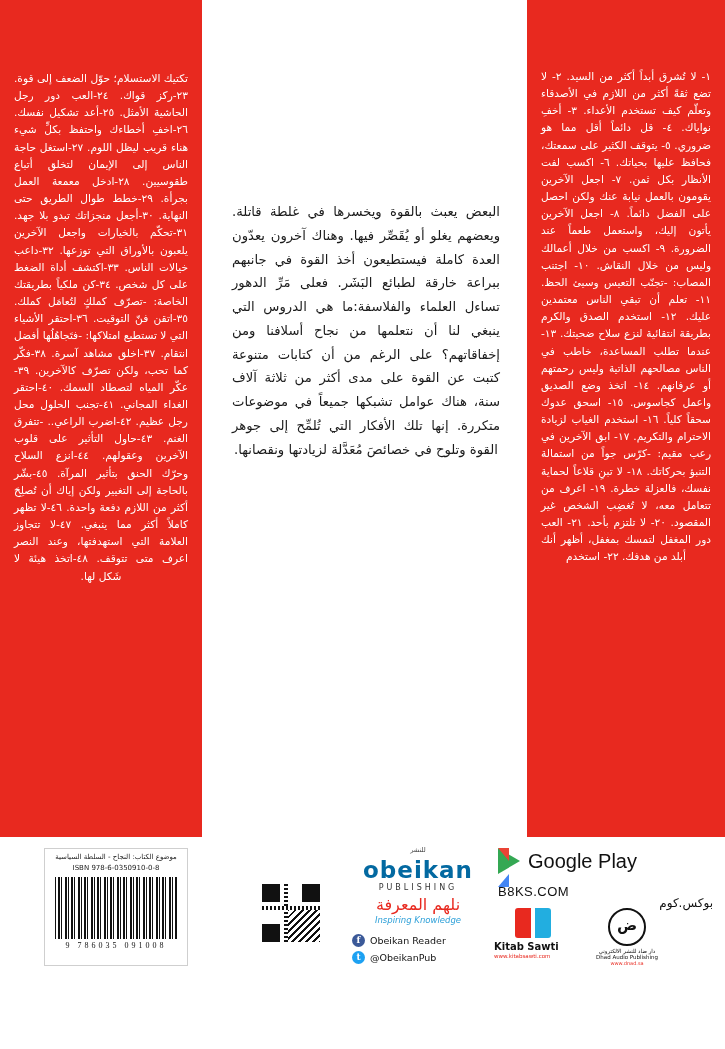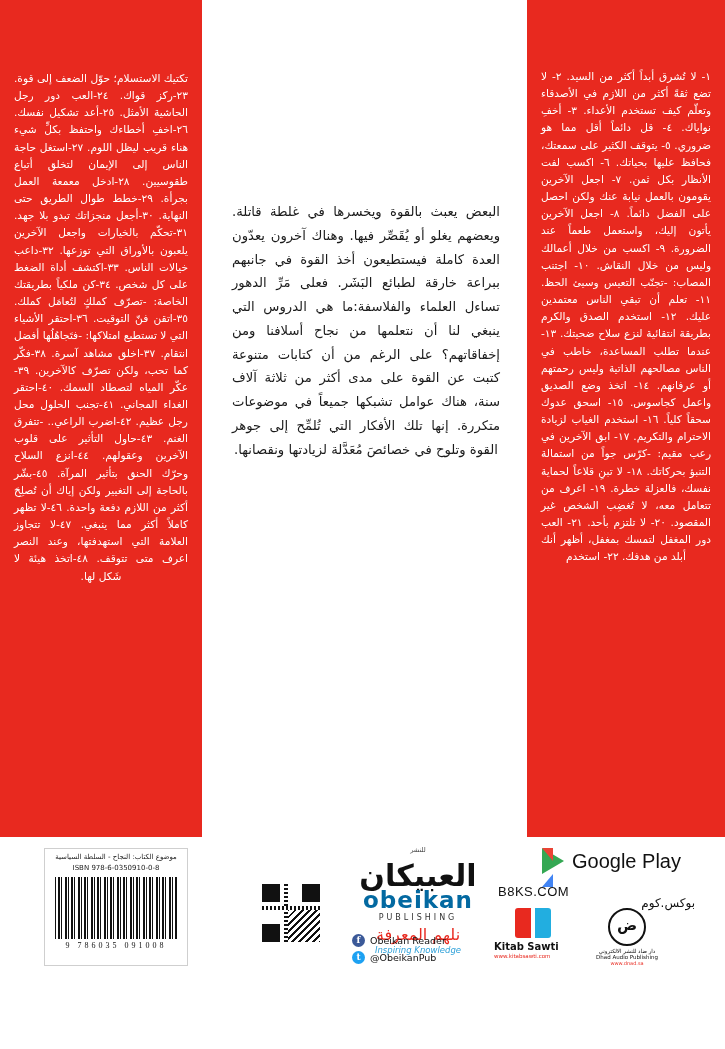--- a/index.html
+++ b/index.html
@@ -253,21 +253,20 @@
   .s-badge.tw { background: #1da1f2; }
 
   
   .gplay {
     position: absolute;
     left: 498px;
     top: 848px;
     display: flex;
     align-items: center;
     direction: ltr;
-    margin-left: 44px;
   }
   .gplay .tri {
     width: 0; height: 0;
     border-top: 13px solid transparent;
     border-bottom: 13px solid transparent;
     border-left: 22px solid #34a853;
     position: relative;
   }
   .gplay .tri::after {
     content: "";
@@ -298,21 +297,21 @@
     left: 498px;
     top: 884px;
     font-size: 13px;
     letter-spacing: 0.5px;
     color: #111;
     direction: ltr;
     font-family: "Liberation Sans", sans-serif;
   }
   .bks-ar {
     position: absolute;
-    right: 30px;
+    right: 12px;
     top: 896px;
     font-size: 12px;
     color: #111;
     direction: rtl;
   }
 
   
   .kitab {
     position: absolute;
     left: 494px;
@@ -405,21 +404,20 @@
     <div class="bc-line1">موضوع الكتاب: النجاح - السلطة السياسية</div>
     <div class="bc-isbn">ISBN  978-6-0350910-0-8</div>
     <div class="barcode-stripes"></div>
     <div class="barcode-digits">9  786035  091008</div>
   </div>
 
   <div class="qr"></div>
 
   <div class="obeikan">
     <div class="pub-small">للنشر</div>
-    <div class="ob-ar">العبيكان</div>
     <div class="ob-en">obeikan</div>
     <div class="ob-pub">PUBLISHING</div>
     <div class="ob-ar2">نلهم المعرفة</div>
     <div class="ob-tag">Inspiring Knowledge</div>
   </div>
 
   <div class="social-row">
     <div class="s-item">
       <span class="s-badge">f</span>
       <span>Obeikan Reader</span>

